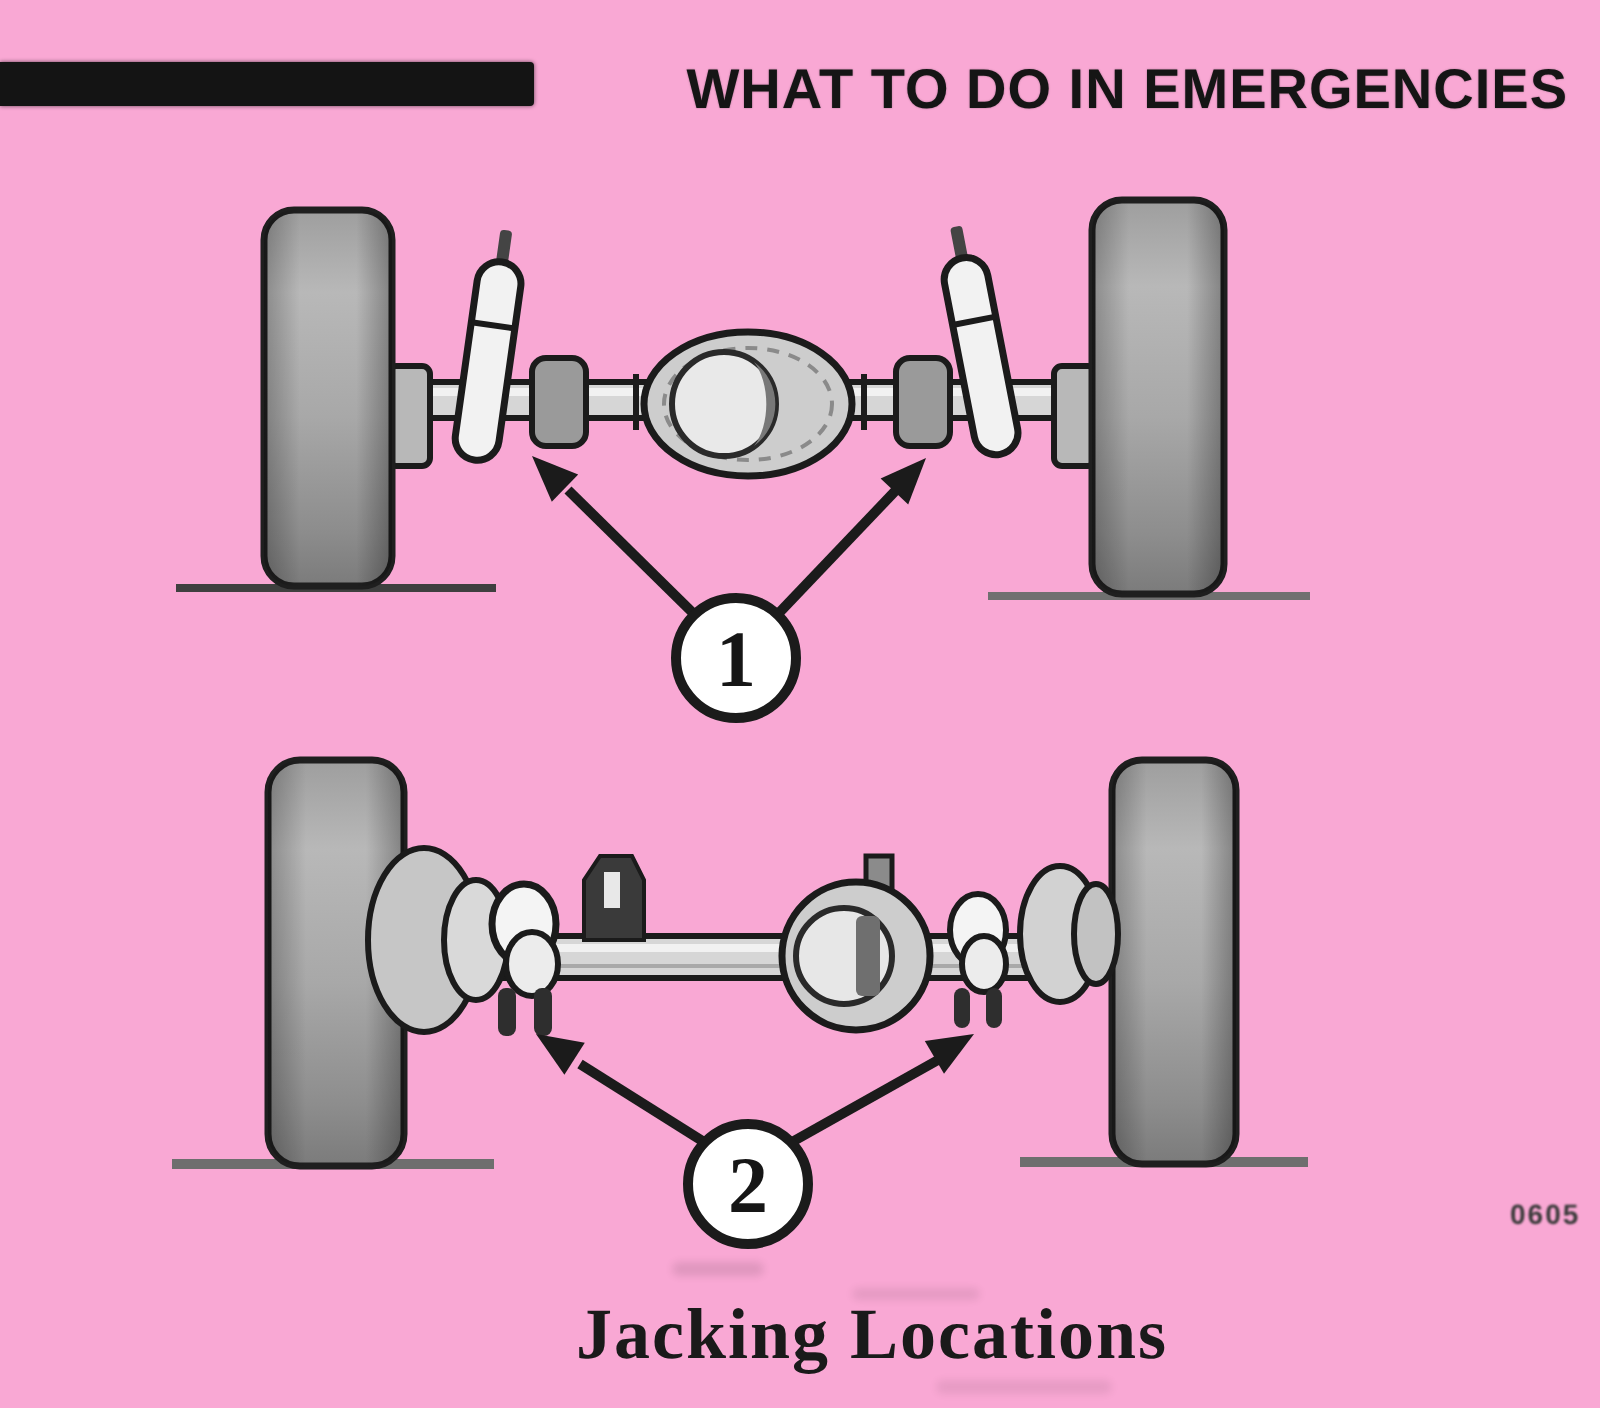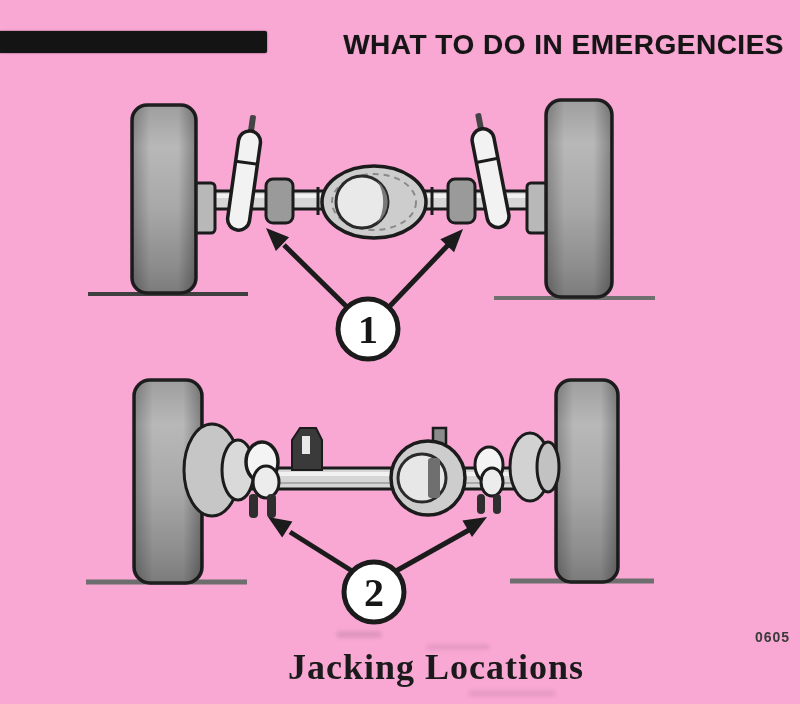--- a/index.html
+++ b/index.html
@@ -56,21 +56,20 @@
   }
   .figure-code {
     position: absolute;
     left: 755px; top: 599px;
     font-size: 14px;
     font-weight: bold;
     letter-spacing: 1px;
     color: #3a3a3a;
     filter: blur(0.5px);
     white-space: nowrap;
-    margin-top: 30px;
   }
   
   .smudge { position: absolute; background: #000; border-radius: 4px; filter: blur(2px); }
   .smudge-1 { left: 336px; top: 631px; width: 46px; height: 7px; opacity: .10; }
   .smudge-2 { left: 426px; top: 644px; width: 64px; height: 6px; opacity: .08; }
   .smudge-3 { left: 468px; top: 690px; width: 88px; height: 7px; opacity: .07; }
 </style>
 </head>
 <body>
 

